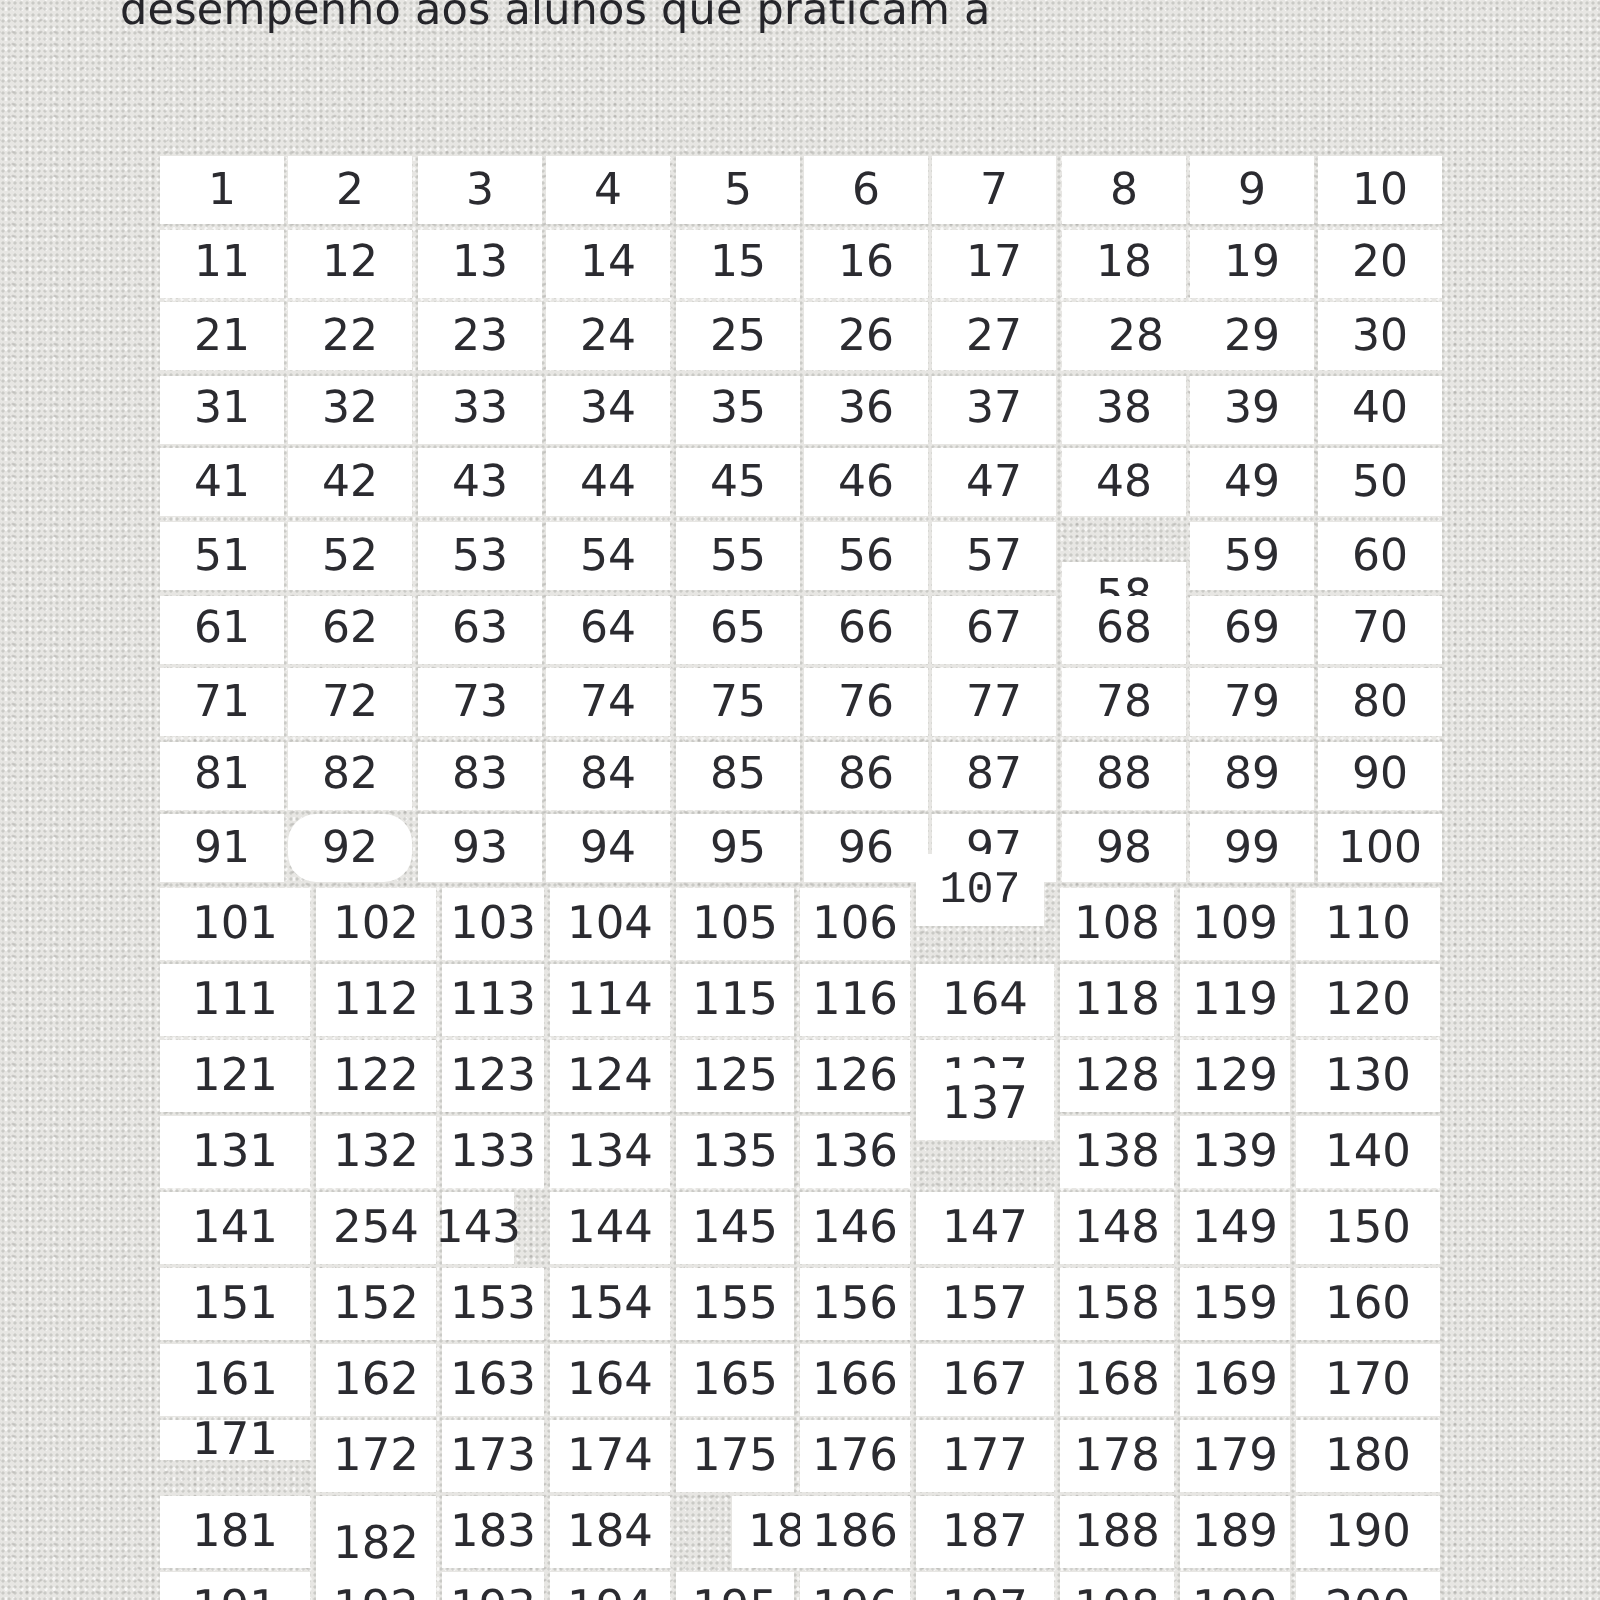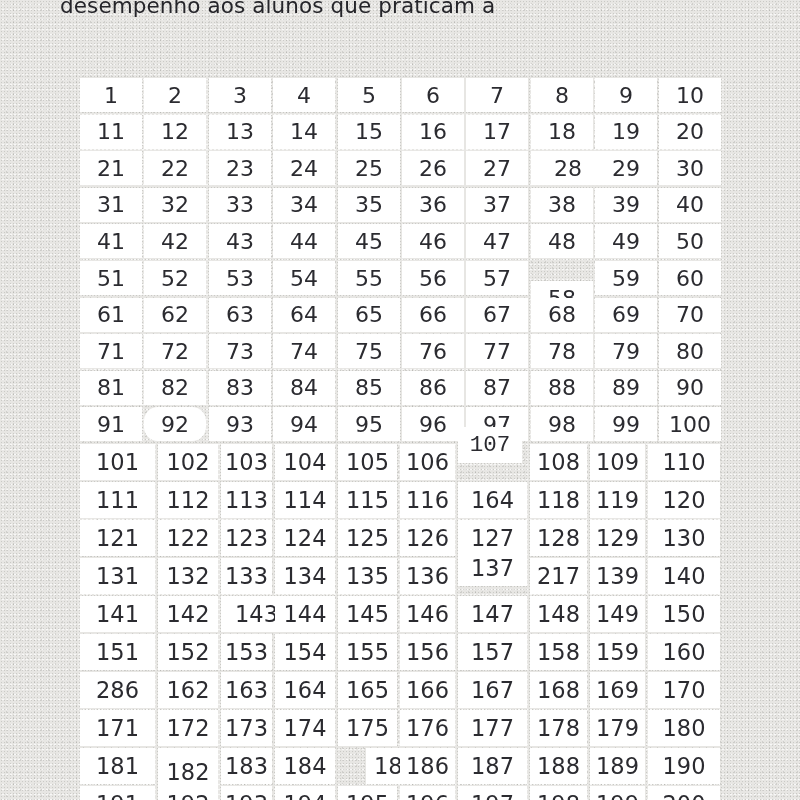--- a/index.html
+++ b/index.html
@@ -197,55 +197,55 @@
       <div class="cell" style="left: 458px; width: 69px; top: 520px; height: 36px;">127</div>
       <div class="cell" style="left: 530px; width: 57px; top: 520px; height: 36px;">128</div>
       <div class="cell" style="left: 590px; width: 55px; top: 520px; height: 36px;">129</div>
       <div class="cell" style="left: 648px; width: 72px; top: 520px; height: 36px;">130</div>
       <div class="cell" style="left: 80px; width: 75px; top: 558px; height: 36px;">131</div>
       <div class="cell" style="left: 158px; width: 60px; top: 558px; height: 36px;">132</div>
       <div class="cell" style="left: 221px; width: 51px; top: 558px; height: 36px;">133</div>
       <div class="cell" style="left: 275px; width: 60px; top: 558px; height: 36px;">134</div>
       <div class="cell" style="left: 338px; width: 59px; top: 558px; height: 36px;">135</div>
       <div class="cell" style="left: 400px; width: 55px; top: 558px; height: 36px;">136</div>
-      <div class="cell" style="left: 458px; width: 69px; top: 550px; height: 36px;">137</div>
-      <div class="cell" style="left: 530px; width: 57px; top: 558px; height: 36px;">217</div>
+      <div class="cell" style="left: 458px; width: 69px; top: 534px; height: 36px;">137</div>
+      <div class="cell" style="left: 530px; width: 57px; top: 558px; height: 36px;">138</div>
       <div class="cell" style="left: 590px; width: 55px; top: 558px; height: 36px;">139</div>
       <div class="cell" style="left: 648px; width: 72px; top: 558px; height: 36px;">140</div>
       <div class="cell" style="left: 80px; width: 75px; top: 596px; height: 36px; text-align: center;">141</div>
-      <div class="cell" style="left: 158px; width: 60px; top: 596px; height: 36px;">142</div>
-      <div class="cell" style="left: 221px; width: 71px; top: 596px; height: 36px;">143</div>
+      <div class="cell" style="left: 158px; width: 60px; top: 596px; height: 36px;">254</div>
+      <div class="cell" style="left: 221px; width: 36px; top: 596px; height: 36px;">143</div>
       <div class="cell" style="left: 275px; width: 60px; top: 596px; height: 36px;">144</div>
       <div class="cell" style="left: 338px; width: 59px; top: 596px; height: 36px;">145</div>
       <div class="cell" style="left: 400px; width: 55px; top: 596px; height: 36px;">146</div>
       <div class="cell" style="left: 458px; width: 69px; top: 596px; height: 36px;">147</div>
       <div class="cell" style="left: 530px; width: 57px; top: 596px; height: 36px;">148</div>
       <div class="cell" style="left: 590px; width: 55px; top: 596px; height: 36px;">149</div>
       <div class="cell" style="left: 648px; width: 72px; top: 596px; height: 36px;">150</div>
       <div class="cell" style="left: 80px; width: 75px; top: 634px; height: 36px;">151</div>
       <div class="cell" style="left: 158px; width: 60px; top: 634px; height: 36px;">152</div>
       <div class="cell" style="left: 221px; width: 51px; top: 634px; height: 36px;">153</div>
       <div class="cell" style="left: 275px; width: 60px; top: 634px; height: 36px;">154</div>
       <div class="cell" style="left: 338px; width: 59px; top: 634px; height: 36px;">155</div>
       <div class="cell" style="left: 400px; width: 55px; top: 634px; height: 36px;">156</div>
       <div class="cell" style="left: 458px; width: 69px; top: 634px; height: 36px;">157</div>
       <div class="cell" style="left: 530px; width: 57px; top: 634px; height: 36px;">158</div>
       <div class="cell" style="left: 590px; width: 55px; top: 634px; height: 36px;">159</div>
       <div class="cell" style="left: 648px; width: 72px; top: 634px; height: 36px;">160</div>
-      <div class="cell" style="left: 80px; width: 75px; top: 672px; height: 36px;">286</div>
+      <div class="cell" style="left: 80px; width: 75px; top: 672px; height: 36px;">161</div>
       <div class="cell" style="left: 158px; width: 60px; top: 672px; height: 36px;">162</div>
       <div class="cell" style="left: 221px; width: 51px; top: 672px; height: 36px;">163</div>
       <div class="cell" style="left: 275px; width: 60px; top: 672px; height: 36px;">164</div>
       <div class="cell" style="left: 338px; width: 59px; top: 672px; height: 36px;">165</div>
       <div class="cell" style="left: 400px; width: 55px; top: 672px; height: 36px;">166</div>
       <div class="cell" style="left: 458px; width: 69px; top: 672px; height: 36px;">167</div>
       <div class="cell" style="left: 530px; width: 57px; top: 672px; height: 36px;">168</div>
       <div class="cell" style="left: 590px; width: 55px; top: 672px; height: 36px;">169</div>
       <div class="cell" style="left: 648px; width: 72px; top: 672px; height: 36px;">170</div>
-      <div class="cell" style="left: 80px; width: 75px; top: 710px; height: 36px;">171</div>
+      <div class="cell" style="left: 80px; width: 75px; top: 710px; height: 20px;">171</div>
       <div class="cell" style="left: 158px; width: 60px; top: 710px; height: 36px;">172</div>
       <div class="cell" style="left: 221px; width: 51px; top: 710px; height: 36px;">173</div>
       <div class="cell" style="left: 275px; width: 60px; top: 710px; height: 36px;">174</div>
       <div class="cell" style="left: 338px; width: 59px; top: 710px; height: 36px;">175</div>
       <div class="cell" style="left: 400px; width: 55px; top: 710px; height: 36px;">176</div>
       <div class="cell" style="left: 458px; width: 69px; top: 710px; height: 36px;">177</div>
       <div class="cell" style="left: 530px; width: 57px; top: 710px; height: 36px;">178</div>
       <div class="cell" style="left: 590px; width: 55px; top: 710px; height: 36px;">179</div>
       <div class="cell" style="left: 648px; width: 72px; top: 710px; height: 36px;">180</div>
       <div class="cell" style="left: 80px; width: 75px; top: 748px; height: 36px;">181</div>

